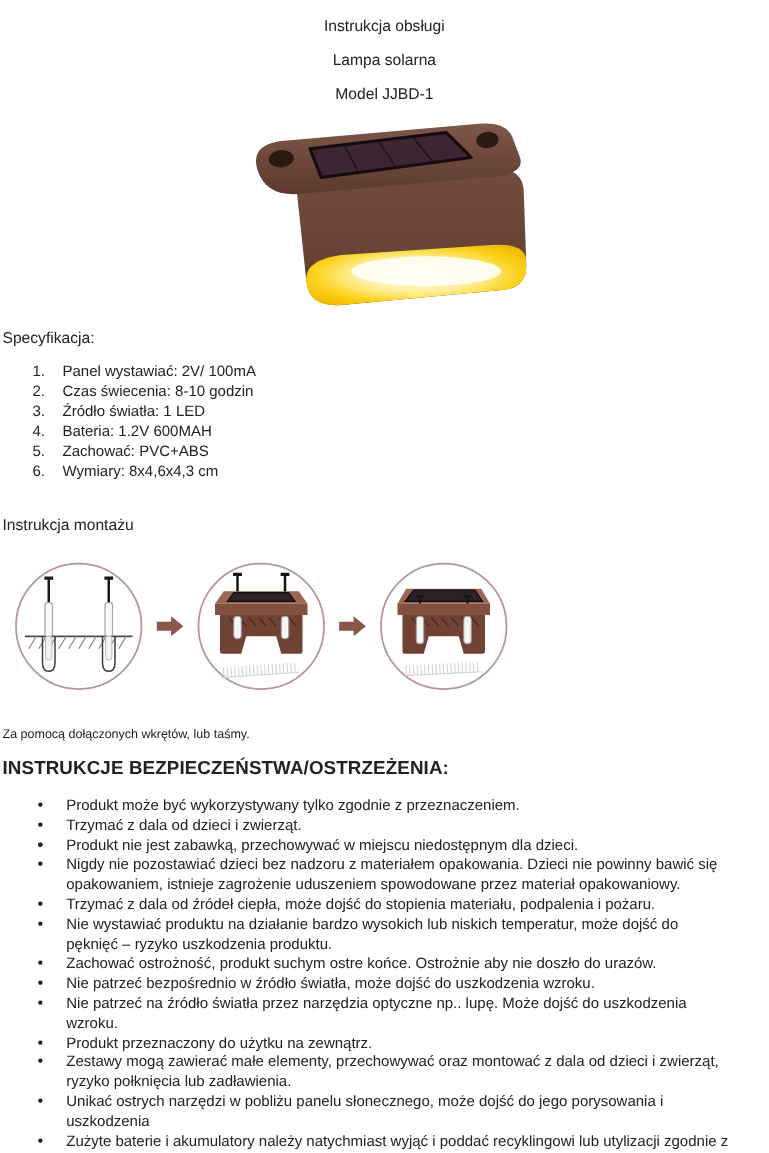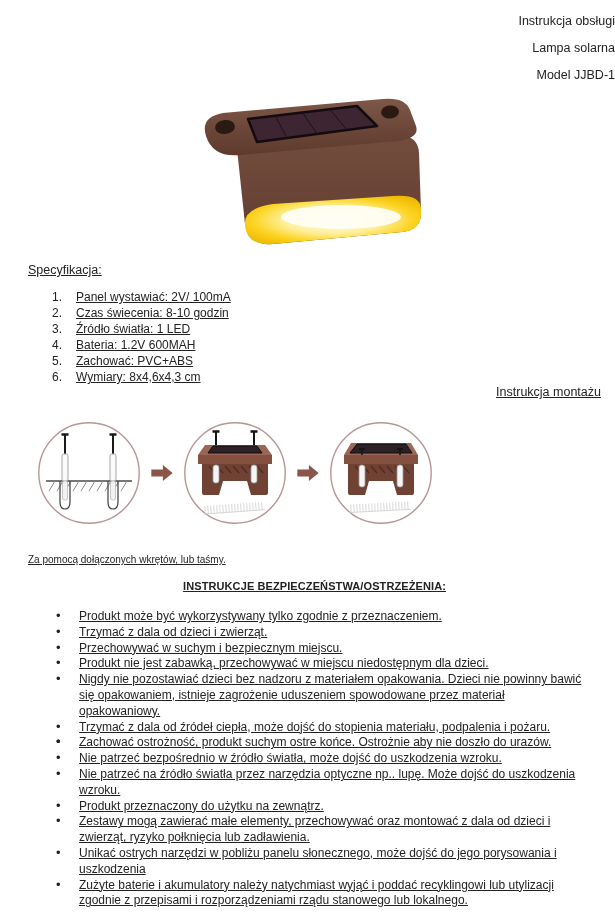--- a/index.html
+++ b/index.html
@@ -3,40 +3,40 @@
 <meta charset="utf-8">
 <style>
   html,body{margin:0;padding:0;}
   body{
     width:615px;height:922px;background:#ffffff;
     font-family:"Liberation Sans",sans-serif;
     color:#222222;font-size:12px;position:relative;overflow:hidden;
   }
   .page{width:615px;height:922px;}
   
-  .doc-header{text-align:right;padding-top:8px;}
+  .doc-header{text-align:center;padding-top:8px;}
   .doc-header .hline{line-height:27px;font-size:12.5px;}
   
   .product-wrap{width:230px;margin:6px auto 0 auto;}
   
-  .sec{padding-left:28px;padding-right:14px;text-decoration:underline;}
+  .sec{padding-left:2px;padding-right:14px;}
   .sec-heading{font-size:12.5px;line-height:15px;margin:0;}
   .spec-heading{margin-top:10px;}
   
   ol.spec-list{list-style:none;margin:11px 0 0 0;padding:0;}
   ol.spec-list li{position:relative;padding-left:48px;line-height:16px;}
   ol.spec-list .num{position:absolute;left:24px;top:0;}
   
-  .montage-heading{text-align:right;}
+  .montage-heading{margin-top:28px;}
   .steps-row{display:flex;align-items:center;margin-top:21px;padding-left:9px;}
   .step-circle{width:104px;height:104px;flex:0 0 auto;}
   .arrow{flex:0 0 auto;margin:0 10px;}
   .montage-caption{margin:27px 0 0 0;font-size:10px;line-height:15px;}
   
-  .safety-heading{margin-top:12px;font-weight:bold;font-size:11px;letter-spacing:0.1px;text-align:center;}
+  .safety-heading{margin-top:12px;font-weight:bold;font-size:15px;letter-spacing:0.1px;}
   ul.safety-list{list-style:none;margin:15px 0 0 0;padding:0;}
   ul.safety-list li{position:relative;padding-left:51px;padding-right:16px;line-height:15.8px;}
   ul.safety-list .blt{position:absolute;left:28px;top:-1px;font-size:13px;}
 </style>
 </head>
 <body>
 
 <div class="page">
 
   <div class="doc-header">
@@ -237,25 +237,25 @@
     </div>
 
     <p class="montage-caption">Za pomocą dołączonych wkrętów, lub taśmy.</p>
   </div>
 
   <div class="sec">
     <p class="sec-heading safety-heading">INSTRUKCJE BEZPIECZEŃSTWA/OSTRZEŻENIA:</p>
     <ul class="safety-list">
       <li><span class="blt">•</span><span>Produkt może być wykorzystywany tylko zgodnie z przeznaczeniem.</span></li>
       <li><span class="blt">•</span><span>Trzymać z dala od dzieci i zwierząt.</span></li>
-      <li><span class="blt">•</span><span>Przechowywać w suchym i bezpiecznym miejscu.</span></li>
+      <li><span class="blt">•</span></li>
       <li><span class="blt">•</span><span>Produkt nie jest zabawką, przechowywać w miejscu niedostępnym dla dzieci.</span></li>
       <li><span class="blt">•</span><span>Nigdy nie pozostawiać dzieci bez nadzoru z materiałem opakowania. Dzieci nie powinny bawić się opakowaniem, istnieje zagrożenie uduszeniem spowodowane przez materiał opakowaniowy.</span></li>
       <li><span class="blt">•</span><span>Trzymać z dala od źródeł ciepła, może dojść do stopienia materiału, podpalenia i pożaru.</span></li>
-      <li><span class="blt">•</span></li>
+      <li><span class="blt">•</span><span>Nie wystawiać produktu na działanie bardzo wysokich lub niskich temperatur, może dojść do pęknięć – ryzyko uszkodzenia produktu.</span></li>
       <li><span class="blt">•</span><span>Zachować ostrożność, produkt suchym ostre końce. Ostrożnie aby nie doszło do urazów.</span></li>
       <li><span class="blt">•</span><span>Nie patrzeć bezpośrednio w źródło światła, może dojść do uszkodzenia wzroku.</span></li>
       <li><span class="blt">•</span><span>Nie patrzeć na źródło światła przez narzędzia optyczne np.. lupę. Może dojść do uszkodzenia wzroku.</span></li>
       <li><span class="blt">•</span><span>Produkt przeznaczony do użytku na zewnątrz.</span></li>
       <li><span class="blt">•</span><span>Zestawy mogą zawierać małe elementy, przechowywać oraz montować z dala od dzieci i zwierząt, ryzyko połknięcia lub zadławienia.</span></li>
       <li><span class="blt">•</span><span>Unikać ostrych narzędzi w pobliżu panelu słonecznego, może dojść do jego porysowania i uszkodzenia</span></li>
       <li><span class="blt">•</span><span>Zużyte baterie i akumulatory należy natychmiast wyjąć i poddać recyklingowi lub utylizacji zgodnie z przepisami i rozporządzeniami rządu stanowego lub lokalnego.</span></li>
     </ul>
   </div>
 

